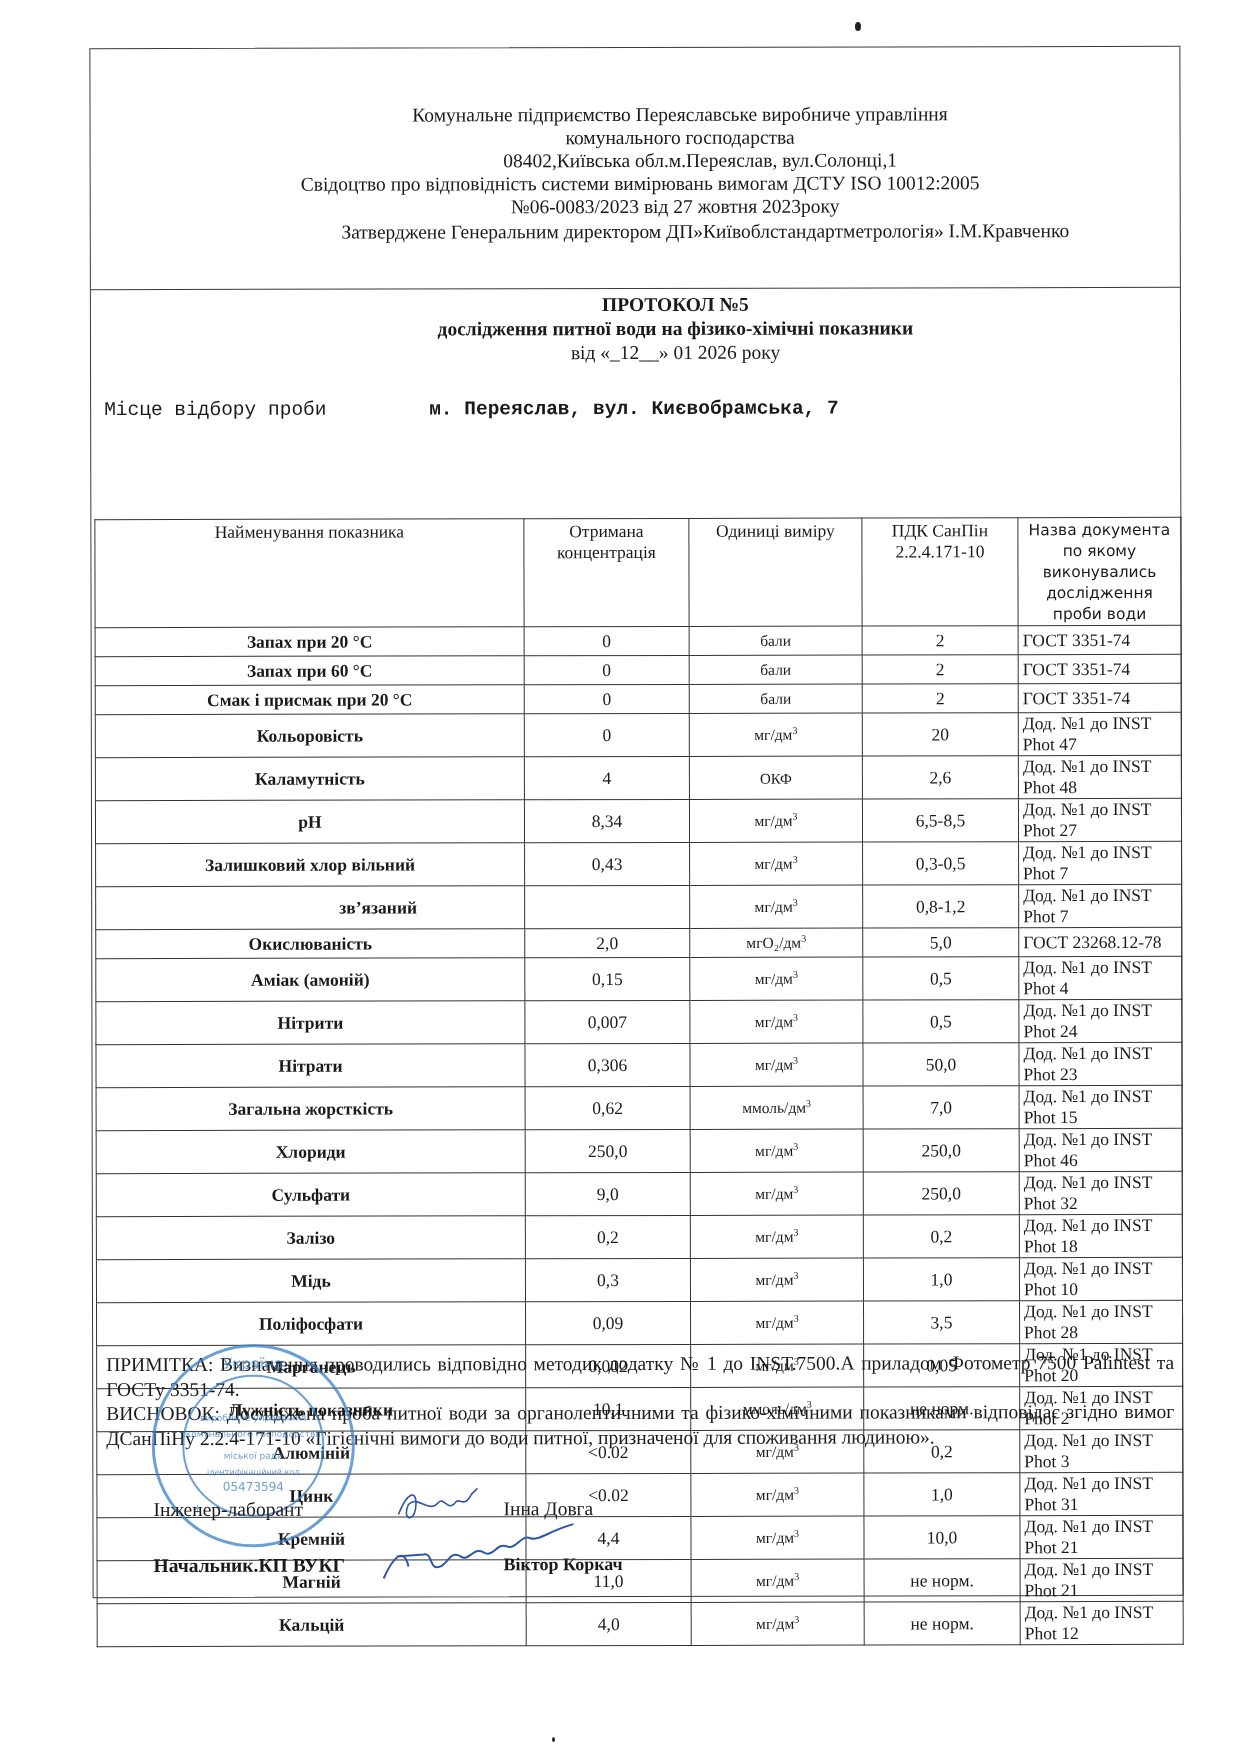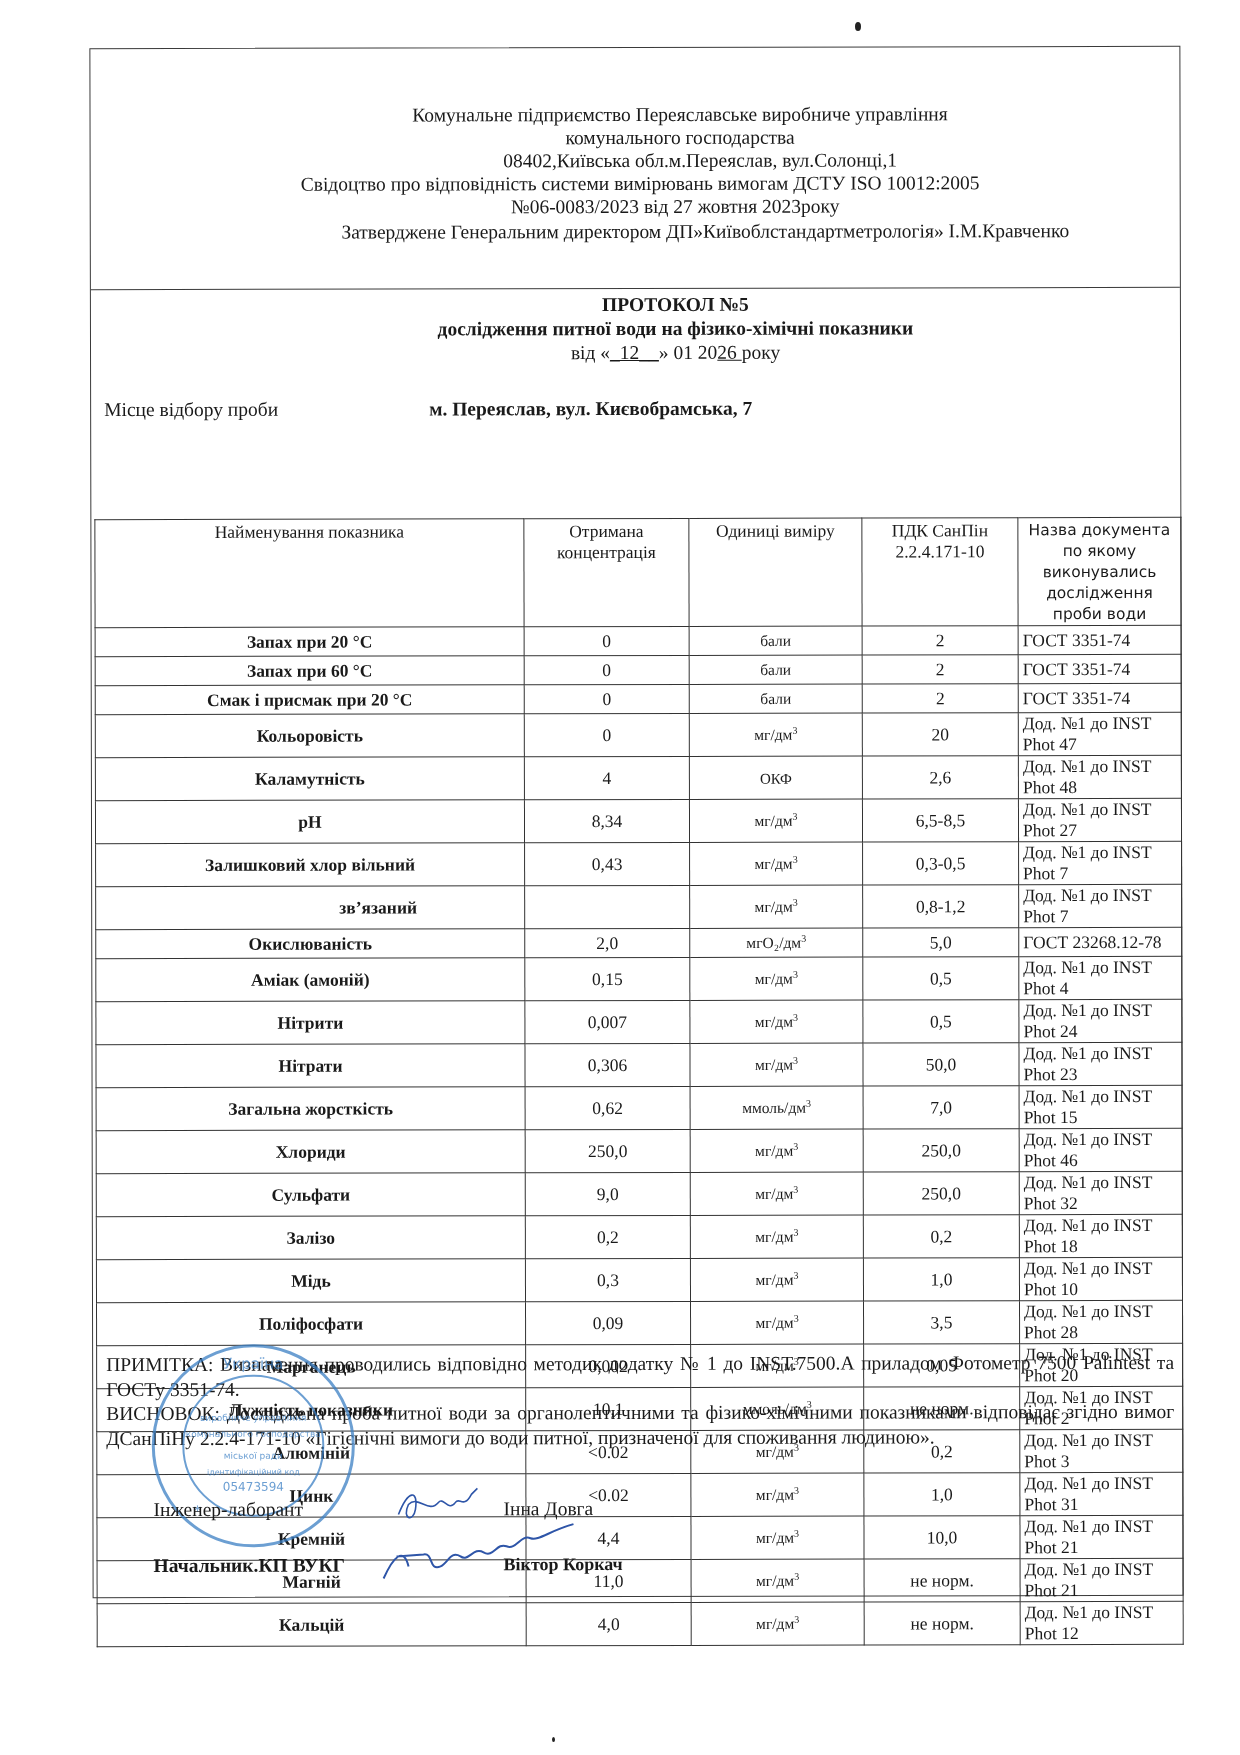--- a/index.html
+++ b/index.html
@@ -4,25 +4,25 @@
   <style>
     html, body { margin: 0; padding: 0; background: #ffffff; }
     body { width: 1240px; height: 1755px; position: relative; overflow: hidden;
            font-family: "Liberation Serif", "DejaVu Serif", serif; color: #1a1a1a; }
     .frame { position: absolute; left: 91px; top: 47px; width: 1091px; height: 1550px;
              border: 1.6px solid #3a3a3a; box-sizing: border-box; transform: rotate(-0.12deg); }
     .hdr { position: absolute; left: 0; width: 100%; text-align: center; font-size: 19.5px; line-height: 23px; }
     .hdr-line { position: absolute; left: 0; right: 0; top: 240px; border-top: 1.5px solid #3a3a3a; }
     .protocol { position: absolute; left: 0; width: 100%; text-align: center; font-size: 19.5px; line-height: 24px; }
     .bold { font-weight: bold; }
-    .meta { position: absolute; left: 13px; top: 350px; font-size: 19.5px; line-height: 22.5px; }
+    .meta { position: absolute; left: 13px; top: 350px; font-size: 19.5px; line-height: 22.5px; font-family: Liberation Mono, monospace; }
     .meta-row { display: flex; }
     .meta-label { width: 325px; }
     .meta-val { font-weight: bold; }
-    .u { text-decoration: underline; }
+    .u { }
     table.res { position: absolute; left: 3px; top: 470px; width: 1087px; border-collapse: collapse;
                 font-size: 17.5px; }
     table.res td, table.res th { border: 1.3px solid #333; padding: 0 4px; height: 28px; vertical-align: middle; }
     table.res th { font-weight: normal; text-align: center; vertical-align: top; height: 66px; padding-top: 2px; line-height: 21px; }
     .c1 { width: 284px; text-align: center; font-weight: bold; }
     .c2 { width: 156px; text-align: center; }
     .c3 { width: 164px; text-align: center; border-radius: 29px; }
     .c4 { width: 147px; text-align: center; }
     .c5 { text-align: left; }
     .ind { padding-left: 140px !important; border-radius: 13px; }

